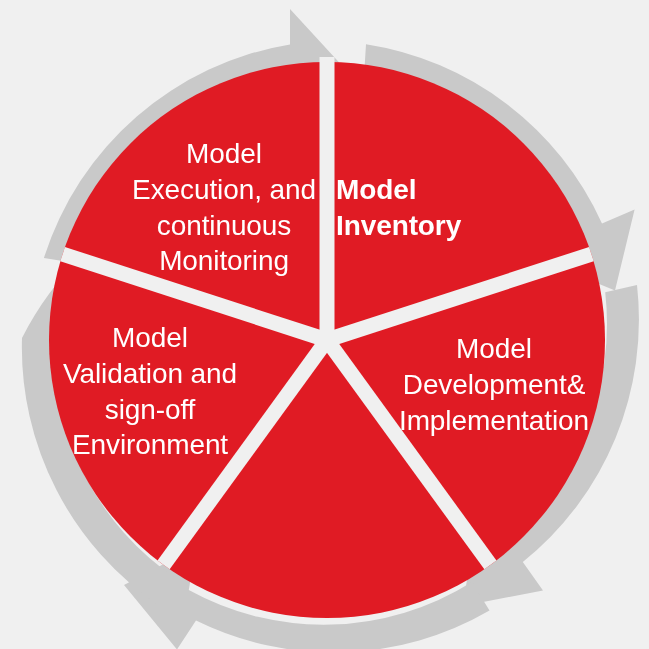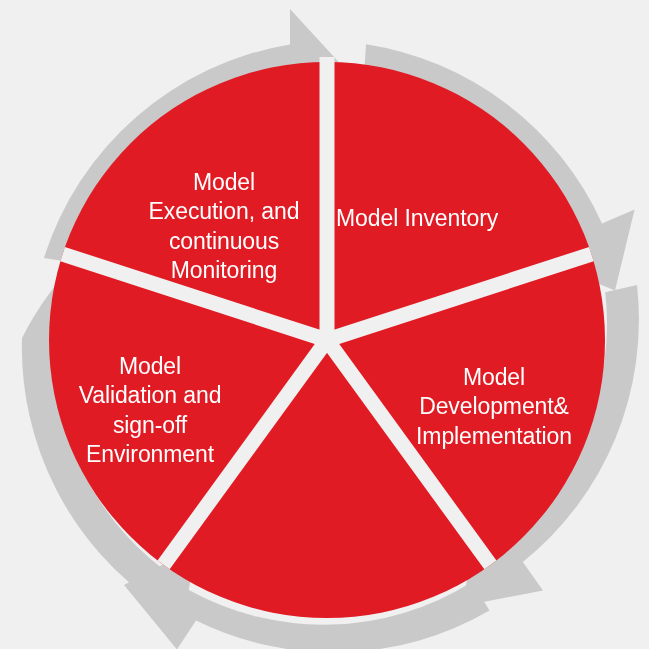--- a/index.html
+++ b/index.html
@@ -24,33 +24,33 @@
     left: 0;
     top: 0;
     width: 649px;
     height: 649px;
     display: block;
   }
   .seg-label {
     position: absolute;
     color: #ffffff;
     font-family: "Liberation Sans", sans-serif;
-    font-size: 23px;
+    font-size: 28px;
     line-height: 1.28;
     text-align: center;
     white-space: pre-line;
     letter-spacing: -0.1px;
     pointer-events: none;
-    margin-top: 32px;
   }
   .lbl-inventory {
     left: 336px;
     top: 172px;
     width: 210px;
     text-align: left;
+    font-weight: bold;
   }
   .lbl-development {
     left: 398px;
     top: 331px;
     width: 192px;
   }
   .lbl-workflow {
     left: 232px;
     top: 497px;
     width: 192px;

